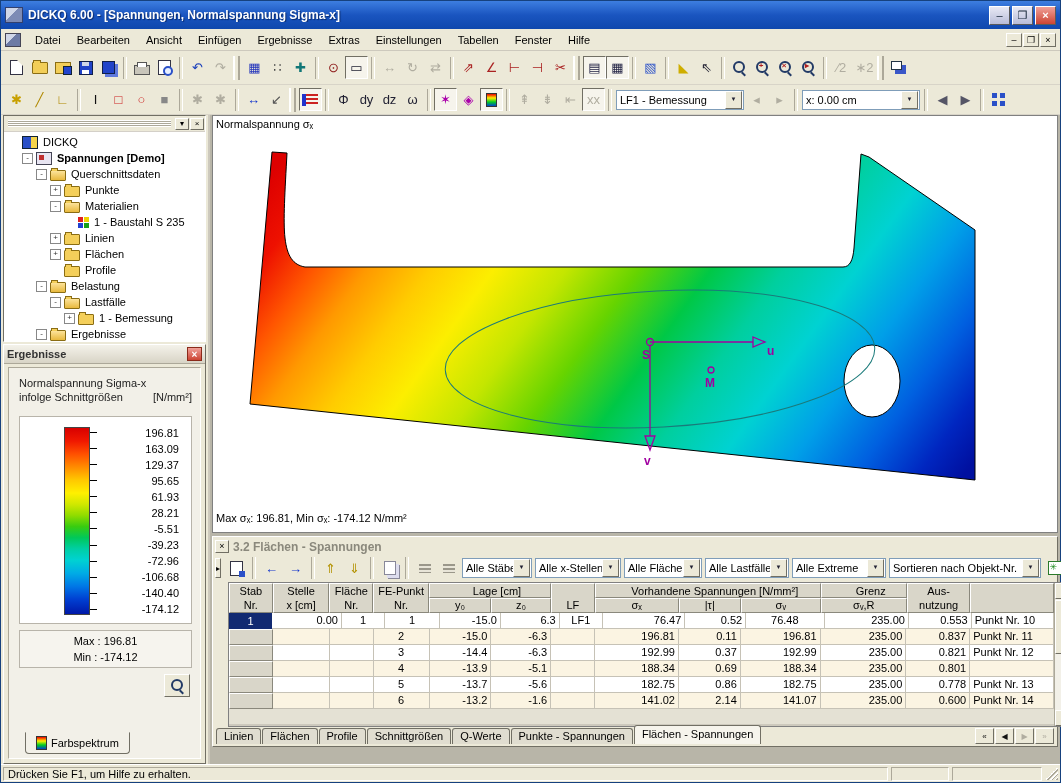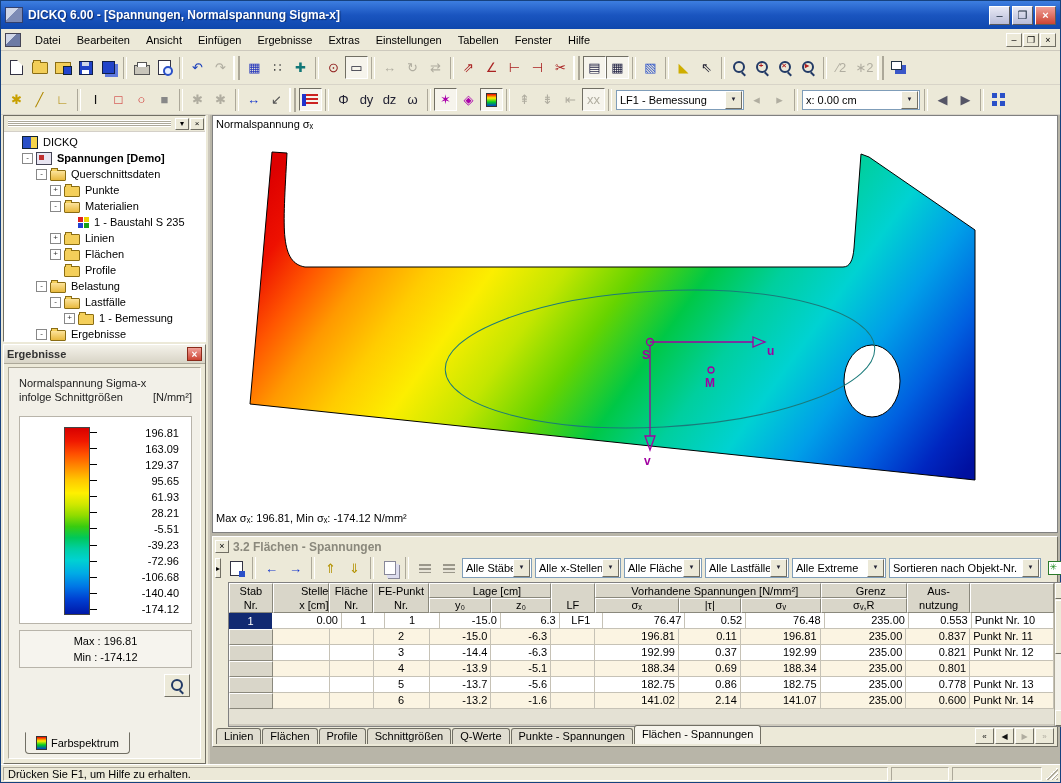--- a/index.html
+++ b/index.html
@@ -689,21 +689,21 @@
           </button>
         </div>
       <div class="tp-tablewrap">
         <div class="grid">
           <div class="thead" id="thead">
               <div class="hrow">
                 <div class="hcell" style="width: 44px; height: 30px;">
                   <div class="l1">Stab</div>
                   <div class="l2">Nr.</div>
                 </div>
-                <div class="hcell" style="width: 57px; height: 30px; text-align: right;">
+                <div class="hcell" style="width: 57px; height: 30px;">
                   <div class="l1">Stelle</div>
                   <div class="l2">x [cm]</div>
                 </div>
                 <div class="hcell" style="width: 44px; height: 30px;">
                   <div class="l1">Fläche</div>
                   <div class="l2">Nr.</div>
                 </div>
                 <div class="hcell" style="width: 56px; height: 30px;">
                   <div class="l1">FE-Punkt</div>
                   <div class="l2">Nr.</div>
@@ -747,21 +747,21 @@
               <div class="trow">
                 <div class="tcell rowhead sel" style="width: 44px;">1</div>
                 <div class="tcell r" style="width: 71px;">0.00</div>
                 <div class="tcell c" style="width: 44px;">1</div>
                 <div class="tcell c" style="width: 56px;">1</div>
                 <div class="tcell r" style="width: 62px;">-15.0</div>
                 <div class="tcell r" style="width: 60px;">6.3</div>
                 <div class="tcell c" style="width: 44px;">LF1</div>
                 <div class="tcell r" style="width: 84px;">76.47</div>
                 <div class="tcell r" style="width: 62px;">0.52</div>
-                <div class="tcell r" style="width: 80px;">76.48</div>
+                <div class="tcell r" style="width: 80px; text-align: center;">76.48</div>
                 <div class="tcell r" style="width: 86px;">235.00</div>
                 <div class="tcell r" style="width: 64px;">0.553</div>
                 <div class="tcell l" style="width: 84px;">Punkt Nr. 10</div>
               </div>
               <div class="trow alt">
                 <div class="tcell rowhead" style="width: 44px;"></div>
                 <div class="tcell r" style="width: 57px;"></div>
                 <div class="tcell c" style="width: 44px;"></div>
                 <div class="tcell c" style="width: 56px;">2</div>
                 <div class="tcell r" style="width: 62px;">-15.0</div>

